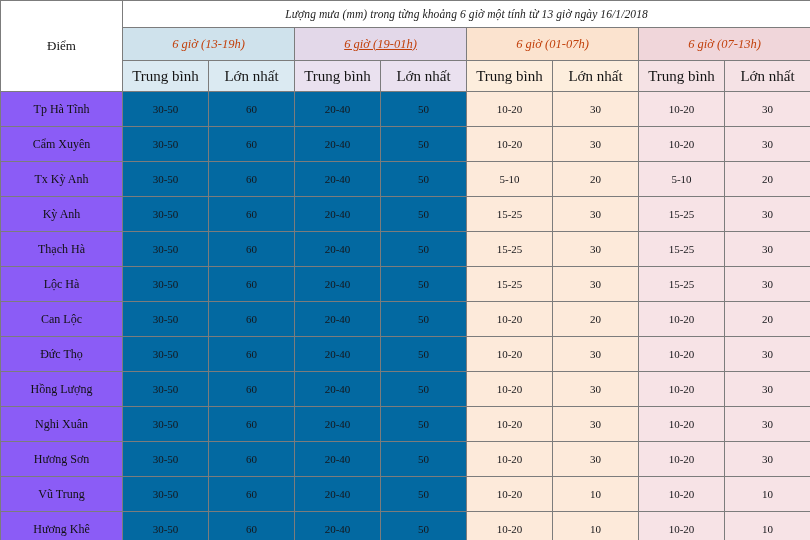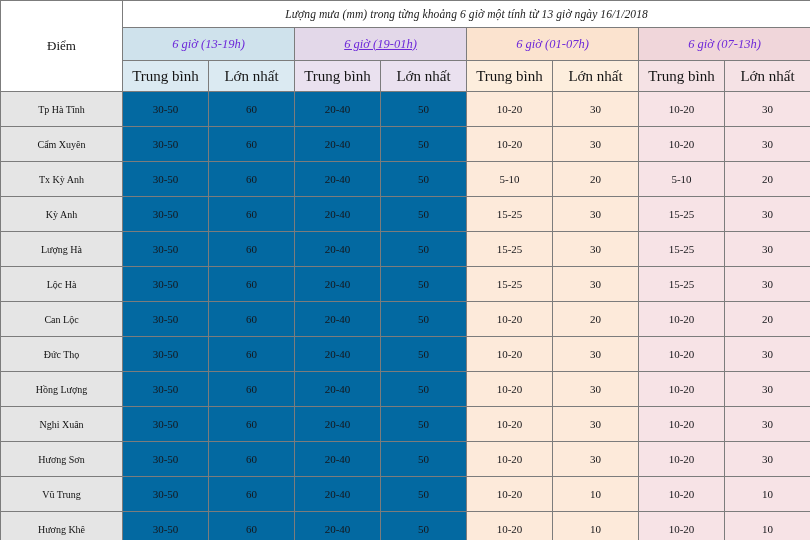--- a/index.html
+++ b/index.html
@@ -55,37 +55,37 @@
     background: #ffffff;
     color: #111111;
   }
 
   
   .band-cell {
     height: 32px;
     font-style: italic;
     font-weight: bold;
     font-size: 12.5px;
-    color: #6d28d9;
+    color: #c2410c;
   }
 
   
   .sub-cell {
     height: 30px;
     font-size: 15px;
     color: #141414;
   }
 
   
   .row-label {
     text-align: left;
     padding-left: 7px;
     font-weight: bold;
-    font-size: 10px;
-    background: #e5e5e5;
+    font-size: 12px;
+    background: #8b5cf6;
     color: #111111;
     height: 34px;
   }
   .data-cell {
     font-size: 11px;
     color: #16161a;
     height: 34px;
     padding-top: 13px;
     vertical-align: top;
   }
@@ -188,21 +188,21 @@
         <td class="data-cell d1">30-50</td>
         <td class="data-cell d1">60</td>
         <td class="data-cell d2">20-40</td>
         <td class="data-cell d2">50</td>
         <td class="data-cell d3">15-25</td>
         <td class="data-cell d3">30</td>
         <td class="data-cell d4">15-25</td>
         <td class="data-cell d4">30</td>
       </tr>
       <tr>
-        <td class="row-label">Lượng Hà</td>
+        <td class="row-label">Thạch Hà</td>
         <td class="data-cell d1">30-50</td>
         <td class="data-cell d1">60</td>
         <td class="data-cell d2">20-40</td>
         <td class="data-cell d2">50</td>
         <td class="data-cell d3">15-25</td>
         <td class="data-cell d3">30</td>
         <td class="data-cell d4">15-25</td>
         <td class="data-cell d4">30</td>
       </tr>
       <tr>

